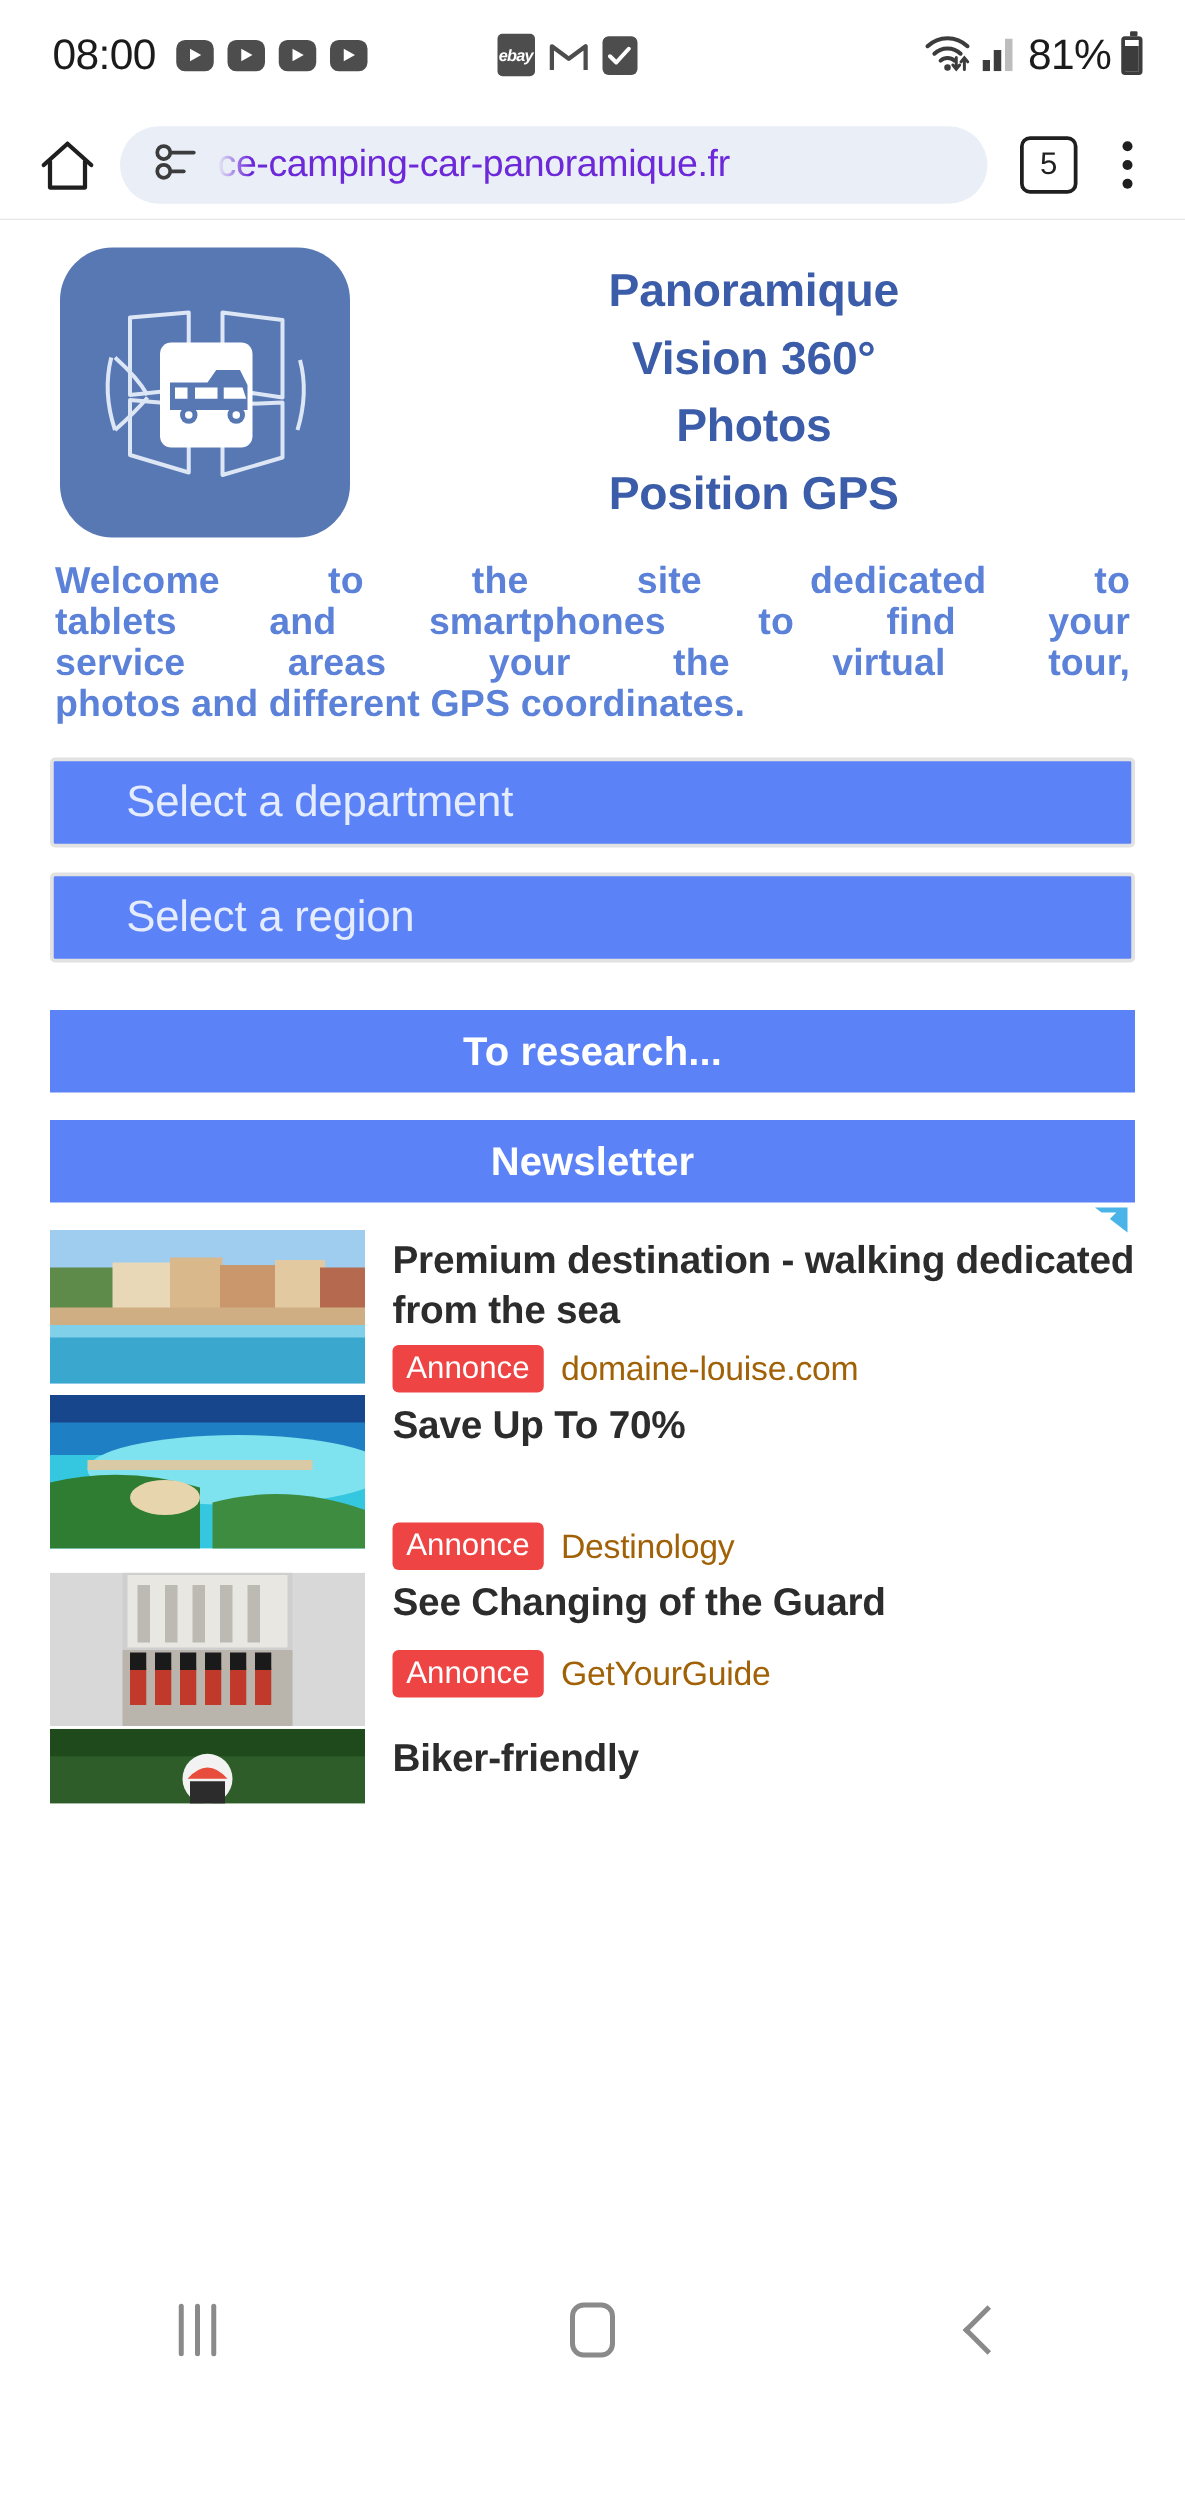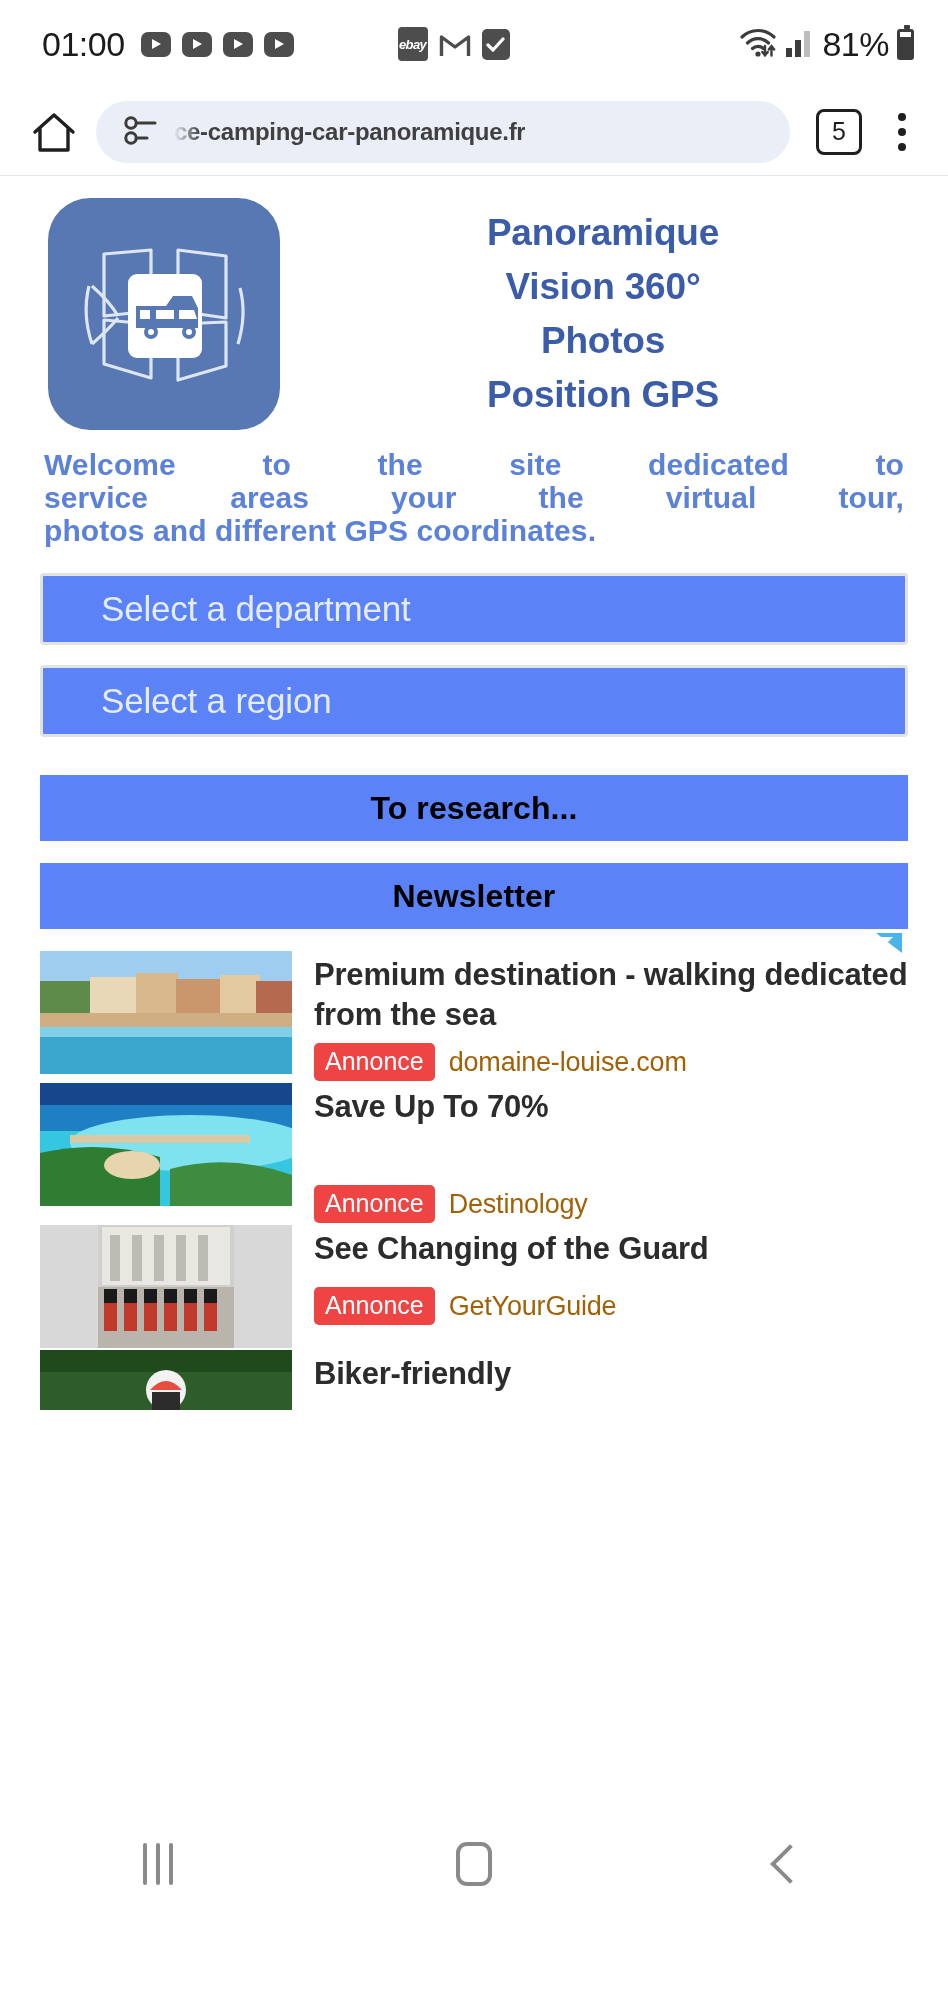--- a/index.html
+++ b/index.html
@@ -50,22 +50,22 @@
     padding: 0 20px 0 22px; background:#fff; border-bottom: 1px solid #e6e6e6;
   }
   .home-btn { width: 64px; height:64px; display:flex; align-items:center; justify-content:center; flex:none;}
   .urlpill {
     flex: 1; height: 62px; margin: 0 12px 0 10px;
     background:#e9eef7; border-radius: 33px;
     display:flex; align-items:center; padding: 0 24px 0 26px; overflow:hidden;
   }
   .perm-icon { flex:none; margin-right: 16px; }
   .urltext {
-    font-size: 24px; color:#404040; white-space:nowrap; letter-spacing:-0.3px;
-    overflow:hidden; font-weight:700;
+    font-size: 30px; color:#6d28d9; white-space:nowrap; letter-spacing:-0.3px;
+    overflow:hidden; font-weight:400;
     -webkit-mask-image: linear-gradient(to right, transparent 0px, #000 26px);
             mask-image: linear-gradient(to right, transparent 0px, #000 26px);
   }
   .tabcount {
     flex:none; width: 46px; height: 46px; border: 3.5px solid #1f1f1f; border-radius: 8px;
     display:flex; align-items:center; justify-content:center;
     font-size: 25px; font-weight: 500; color:#1f1f1f; margin: 0 14px;
   }
   .kebab { flex:none; width: 52px; height: 56px; display:flex; flex-direction:column;
            align-items:center; justify-content:center; gap: 7px; }
@@ -90,21 +90,21 @@
   .welcome span.last { text-align-last: left; }
 
   .btns { padding: 26px 40px 0 40px; }
   .sel {
     width: 100%; height: 72px; background:#5b82f6; border:3px solid #e2e2e2;
     border-radius: 4px; color:#e4ecfd; font-size: 35px; font-weight:400;
     display:flex; align-items:center; padding-left: 58px; margin-bottom: 20px;
     letter-spacing:-0.2px;
   }
   .actbtn {
-    width:100%; height: 66px; background:#5b82f6; color:#000000;
+    width:100%; height: 66px; background:#5b82f6; color:#ffffff;
     font-size: 32px; font-weight:700; display:flex; align-items:center;
     justify-content:center; margin-bottom: 22px; letter-spacing:0.1px;
   }
   .gap { height: 18px; }
 
   
   .adblock { padding: 0 40px 0 40px; position:relative; }
   .adchoice { position:absolute; right: 44px; top: -20px; width:30px; height:24px; }
   .adrow { display:flex; align-items:flex-start; margin-bottom: 2px; }
   .adimg { width: 252px; height: 123px; flex:none; overflow:hidden; position:relative; }
@@ -130,21 +130,21 @@
   .homesq { width: 36px; height: 44px; border: 4px solid #8a8a8a; border-radius: 11px; }
   .backchev { width: 28px; height: 28px; border-left: 4.5px solid #8a8a8a;
               border-bottom: 4.5px solid #8a8a8a; transform: rotate(45deg); }
 </style>
 </head>
 <body>
 
 <div class="phone">
 
   <div class="statusbar">
-    <div class="clock">01:00</div>
+    <div class="clock">08:00</div>
 
     <div class="sb-icons-left">
       <span class="yt"></span>
       <span class="yt"></span>
       <span class="yt"></span>
       <span class="yt"></span>
     </div>
 
     <div class="sb-icons-mid">
       <span class="ebay">ebay</span>
@@ -244,20 +244,21 @@
       <div class="hero-title">
         <div>Panoramique</div>
         <div>Vision 360°</div>
         <div>Photos</div>
         <div>Position GPS</div>
       </div>
     </div>
 
     <div class="welcome">
       <span>Welcome to the site dedicated to</span>
+      <span>tablets and smartphones to find your</span>
       <span>service areas your the virtual tour,</span>
       <span class="last">photos and different GPS coordinates.</span>
     </div>
 
     <div class="btns">
       <div class="sel">Select a department</div>
       <div class="sel">Select a region</div>
       <div class="gap"></div>
       <div class="actbtn">To research...</div>
       <div class="actbtn">Newsletter</div>

